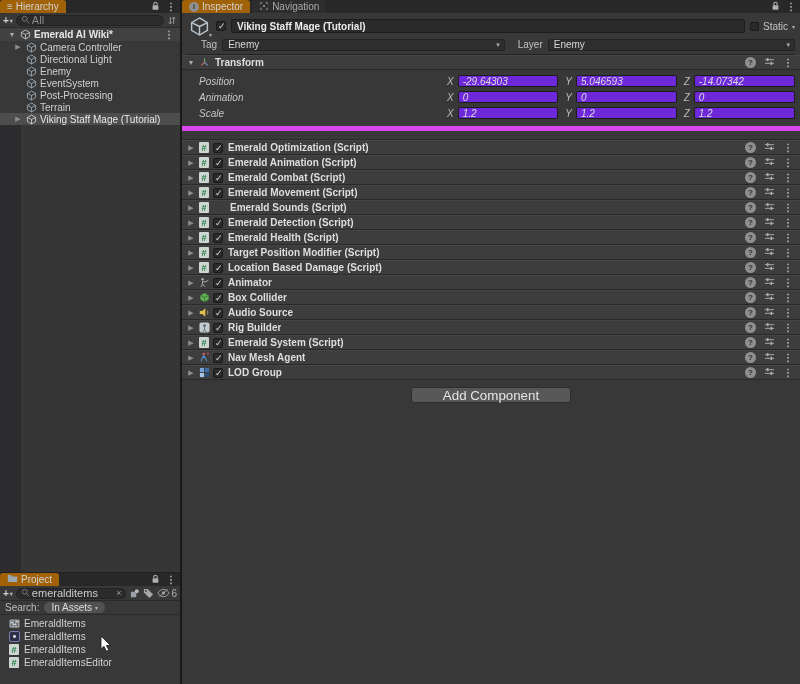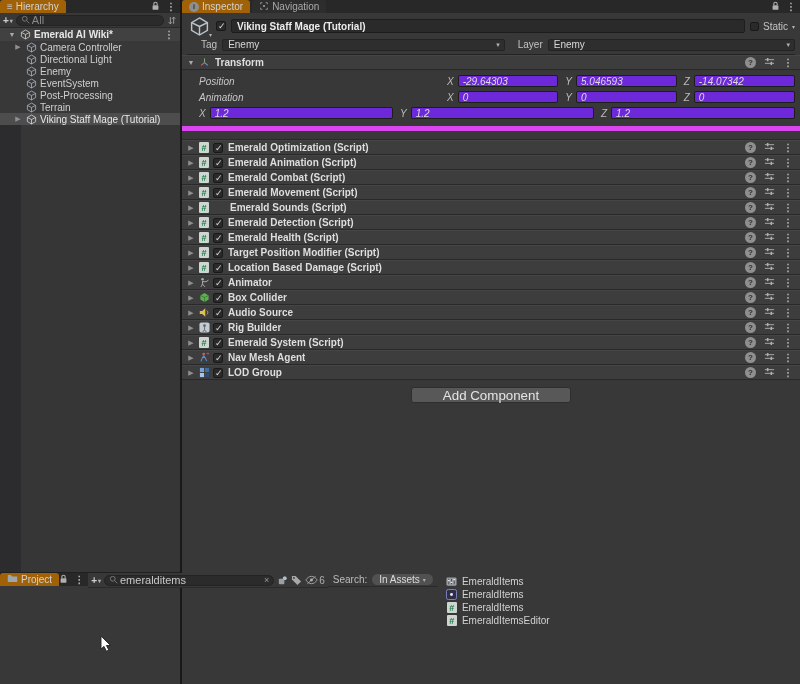--- a/index.html
+++ b/index.html
@@ -32,21 +32,21 @@
   .h-row{height:12px;display:flex;align-items:center;gap:3px;padding-left:14px;color:#cfcfcf;flex-shrink:0;}
   .h-row.selected{background:#4d4d4d;color:#e8e8e8;}
   .arrow-r{font-size:7px;color:#8f8f8f;width:8px;text-align:center;}
   .arrow-r::before{content:"▶";}
   .arrow-d{font-size:7px;color:#aaa;width:8px;text-align:center;}
   .arrow-d::before{content:"▼";}
   .arrow-blank{width:8px;}
   .tree-empty{flex:1;background:#363636;position:relative;}
   .tree-empty .strip{position:absolute;left:0;top:0;bottom:0;width:21px;background:#2c2c2e;}
   
-  .project{height:112px;background:#383838;display:flex;flex-direction:row;border-top:1px solid #202020;position:relative;}
+  .project{height:112px;background:#383838;display:flex;flex-direction:column;border-top:1px solid #202020;position:relative;}
   .scope-row{height:14px;display:flex;align-items:center;gap:5px;padding:0 5px;border-bottom:1px solid #2a2a2a;color:#bdbdbd;flex-shrink:0;}
   .scope-pill{background:#515151;border-radius:7px;padding:0 7px;height:11px;display:flex;align-items:center;gap:3px;color:#dddddd;text-align:right;}
   .scope-pill .caret{font-size:6px;}
   .p-results{flex:1;padding-top:2px;}
   .p-row{height:13px;display:flex;align-items:center;gap:4px;padding-left:8px;color:#d2d2d2;}
   .cursor{position:absolute;left:100px;top:62px;z-index:9;}
   
   .inspector{flex:1;display:flex;flex-direction:column;background:#383838;min-width:0;}
   .go-header{padding:3px 5px 0 5px;flex-shrink:0;}
   .go-row1{display:flex;align-items:center;gap:5px;height:20px;}
@@ -411,20 +411,21 @@
         <span class="t-cell">
             <span class="axis">Y</span>
             <span class="t-field">0</span>
           </span>
         <span class="t-cell">
             <span class="axis">Z</span>
             <span class="t-field">0</span>
           </span>
       </div>
       <div class="t-row">
+        <span class="t-label">Scale</span>
         <span class="t-cell">
             <span class="axis">X</span>
             <span class="t-field">1.2</span>
           </span>
         <span class="t-cell">
             <span class="axis">Y</span>
             <span class="t-field">1.2</span>
           </span>
         <span class="t-cell">
             <span class="axis">Z</span>

